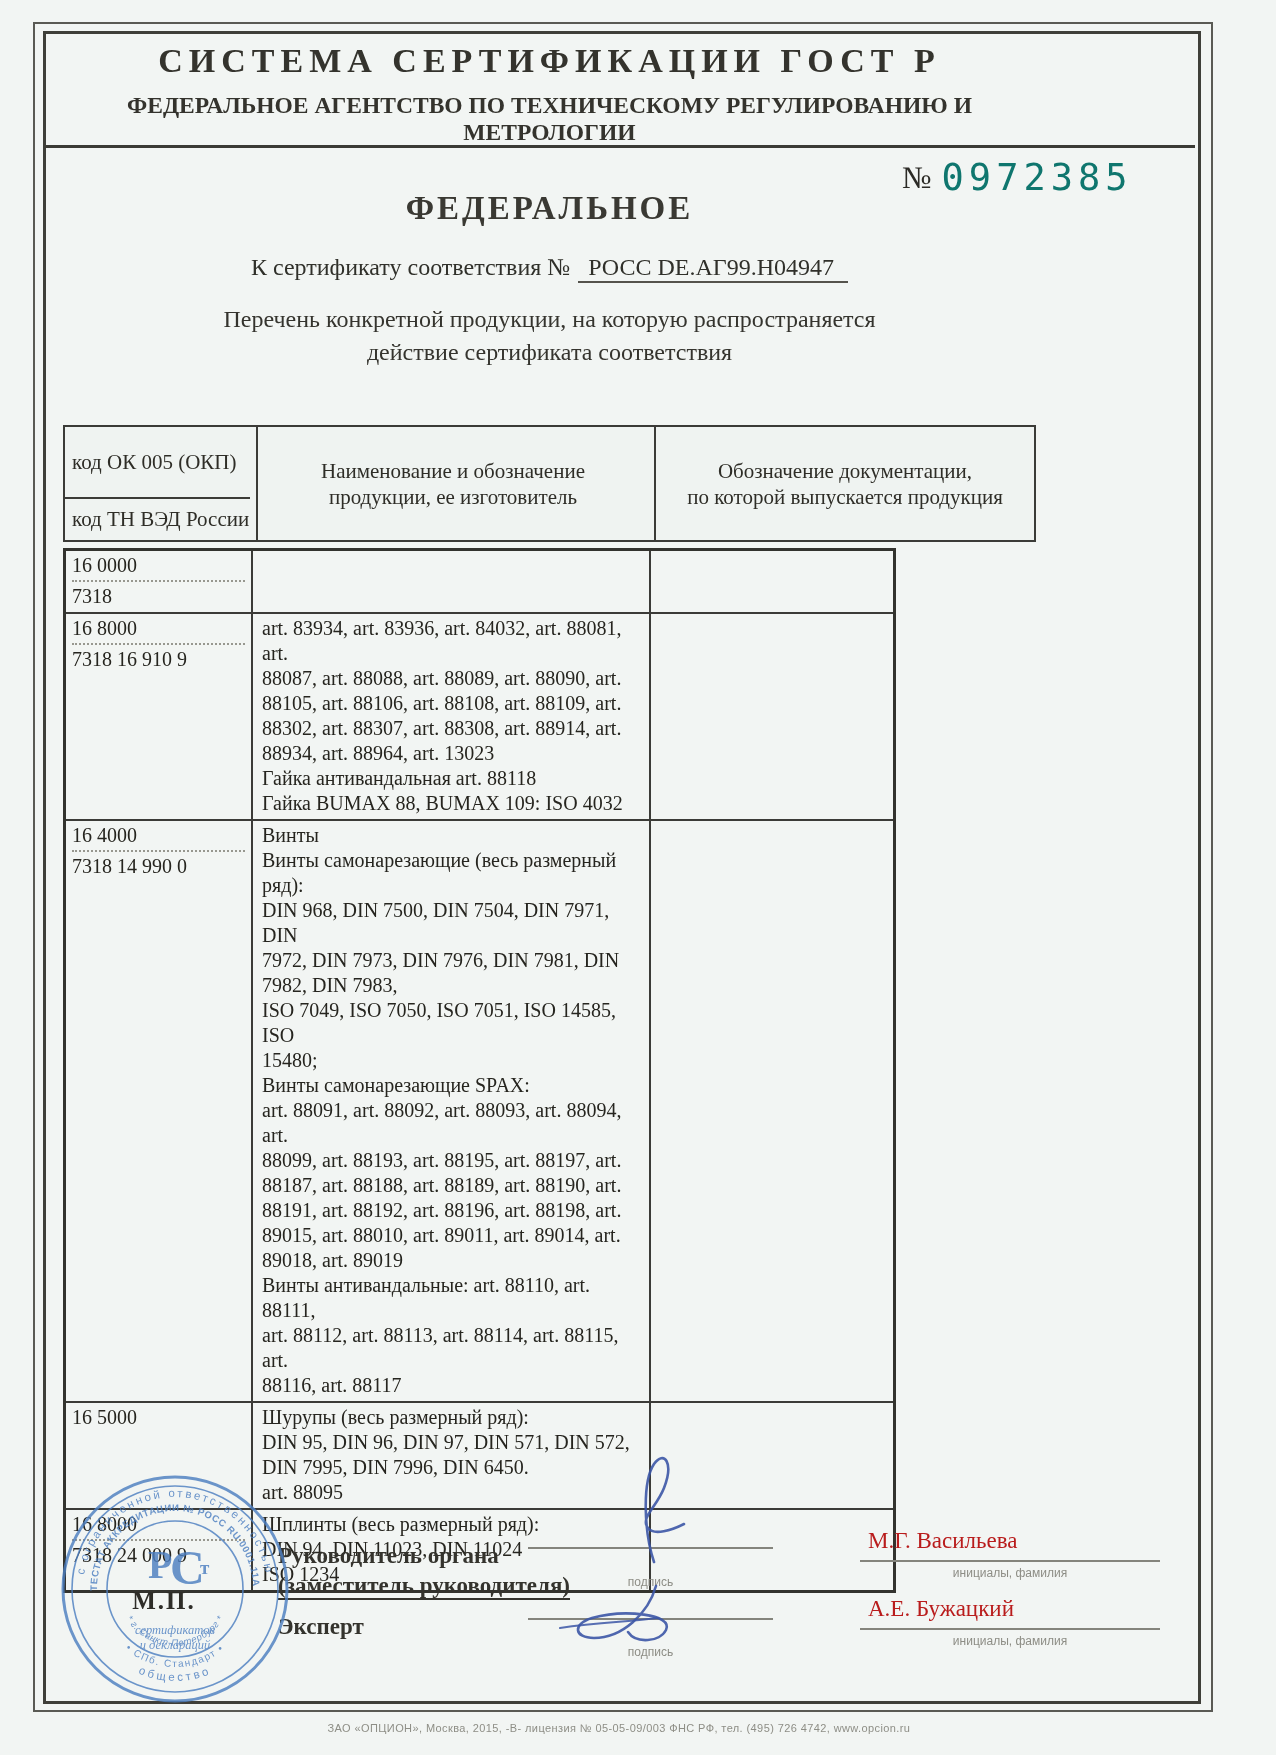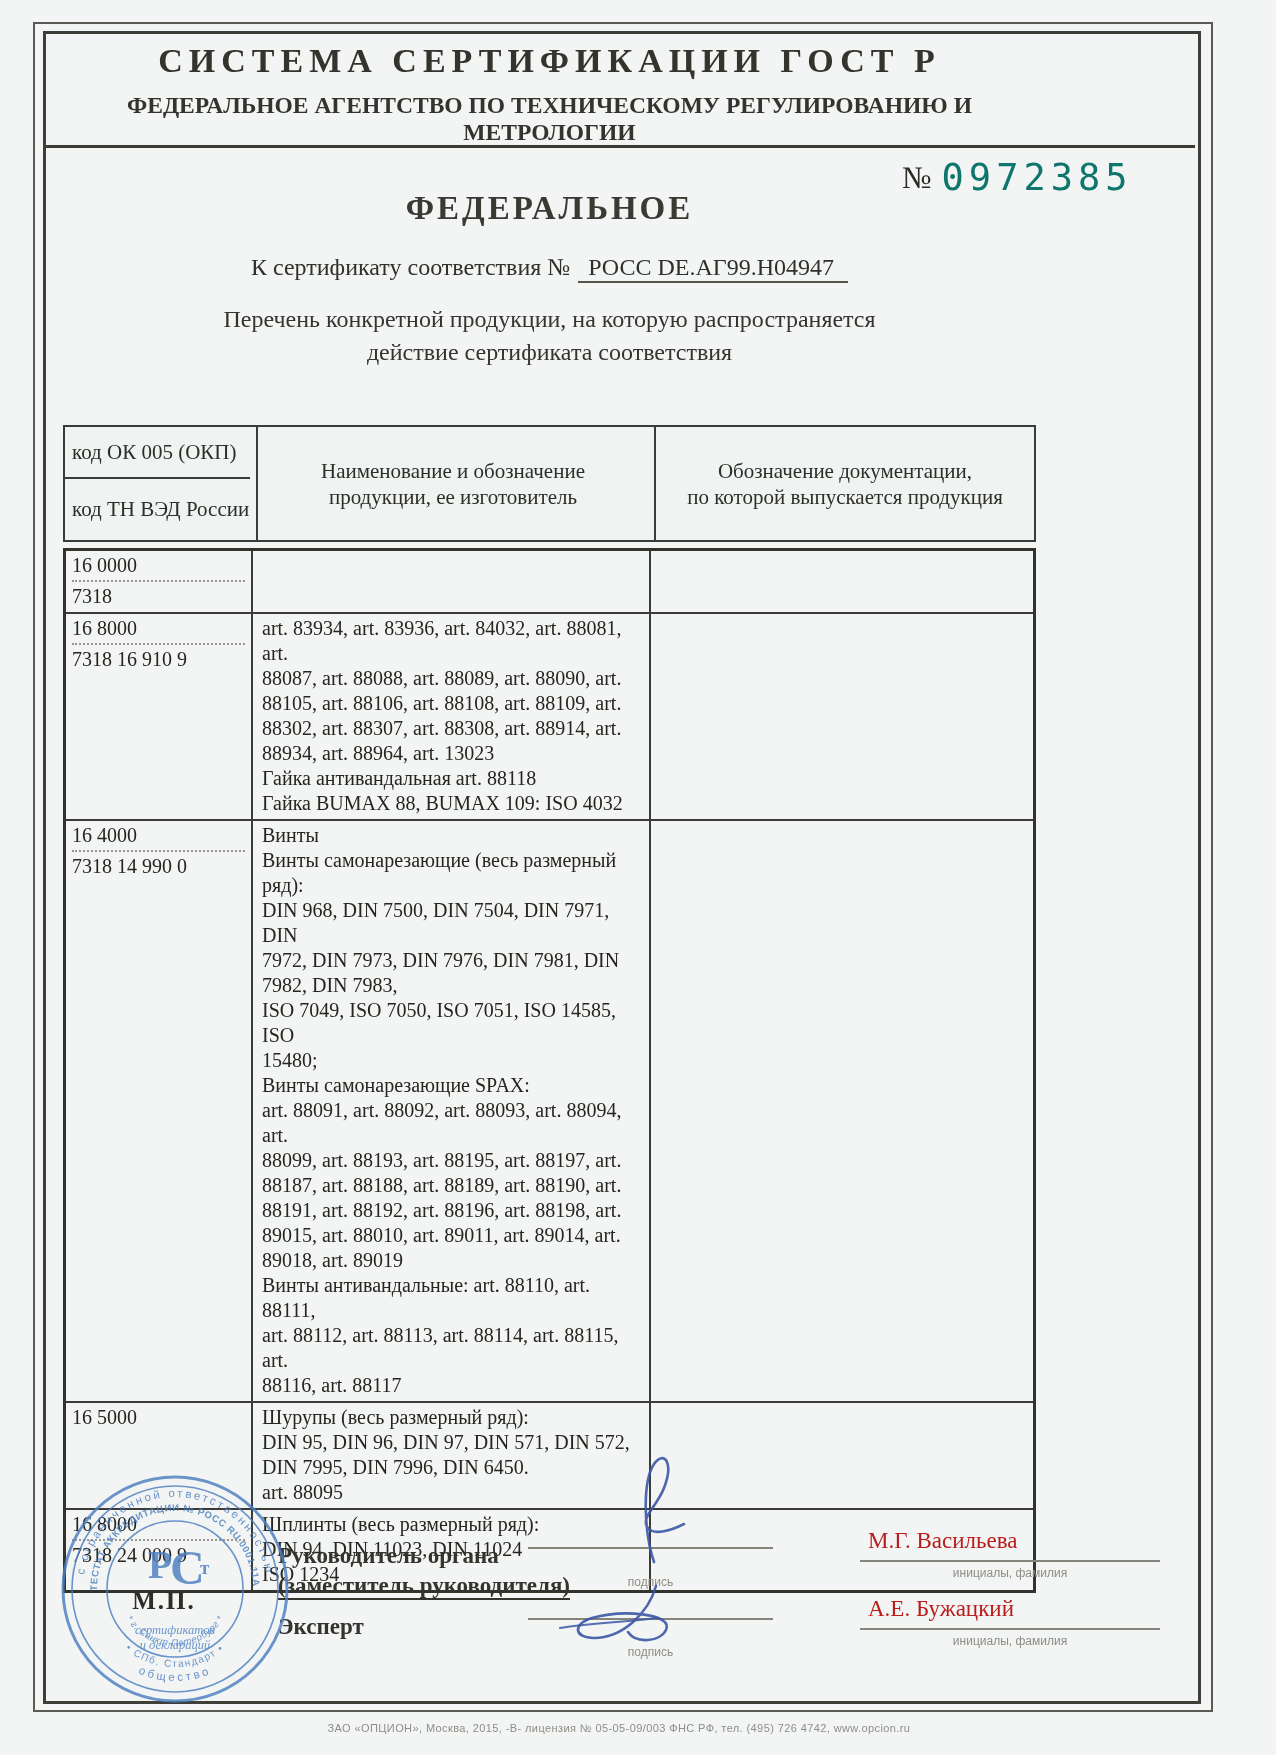--- a/index.html
+++ b/index.html
@@ -40,25 +40,25 @@
 
   .thead{
     position:absolute;left:63px;top:425px;width:973px;height:117px;
     border:2px solid #3b3b37;box-sizing:border-box;
     display:grid;grid-template-columns:185px 398px 1fr;
     font-size:21px;color:#2e2d27;
     background:rgba(234,240,238,0.35);
   }
   .thead .hc{border-left:2px solid #3b3b37;display:flex;align-items:center;justify-content:center;text-align:center;white-space:pre-line;line-height:26px;margin-left:6px;}
   .thead .hcol1{display:flex;flex-direction:column;}
-  .h1top{height:52px;border-bottom:2px solid #3b3b37;display:flex;align-items:center;padding-left:7px;box-sizing:border-box;}
+  .h1top{height:72px;border-bottom:2px solid #3b3b37;display:flex;align-items:center;padding-left:7px;box-sizing:border-box;}
   .h1bot{flex:1;display:flex;align-items:center;padding-left:7px;}
 
   .tbody{
-    position:absolute;left:63px;top:548px;width:973px;
+    position:absolute;left:63px;top:548px;width:833px;
     border:3px solid #33332e;box-sizing:border-box;
     font-size:20px;line-height:25px;color:#26251f;
   }
   .trow{display:grid;grid-template-columns:185px 398px 1fr;}
   .trow + .trow{border-top:2px solid #3b3b37;}
   .cell{padding:2px 6px 3px 6px;box-sizing:border-box;}
   .c2,.c3{border-left:2px solid #3b3b37;}
   .c2{padding-left:9px;white-space:pre-line;}
   .okp.dotted{border-bottom:2px dotted #97978f;padding-bottom:2px;margin-bottom:2px;}
 

